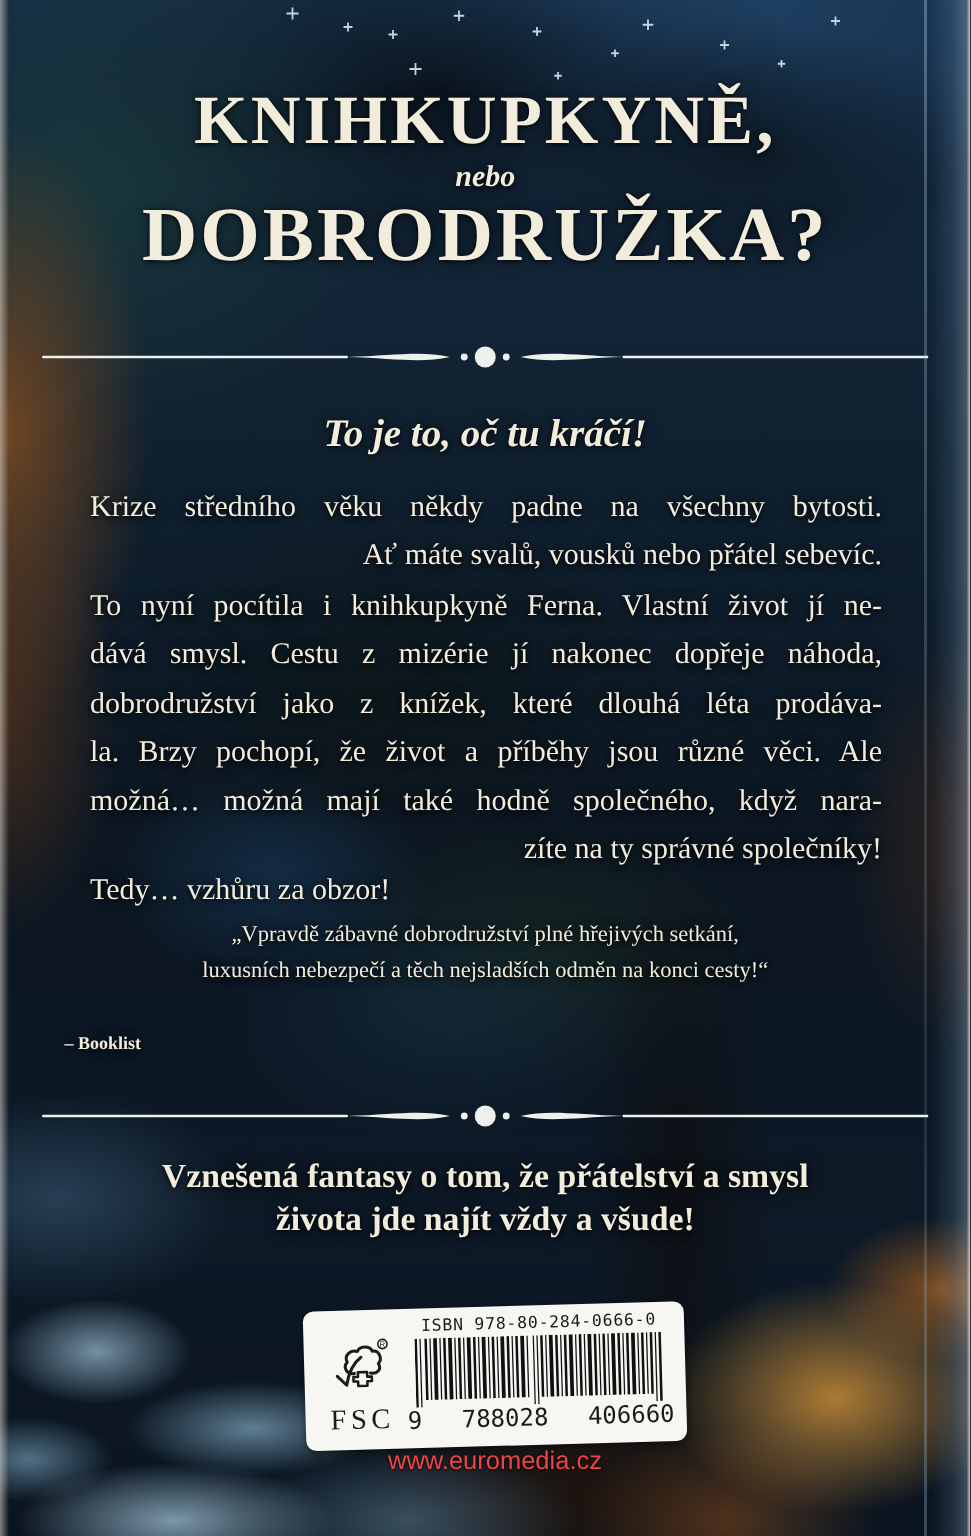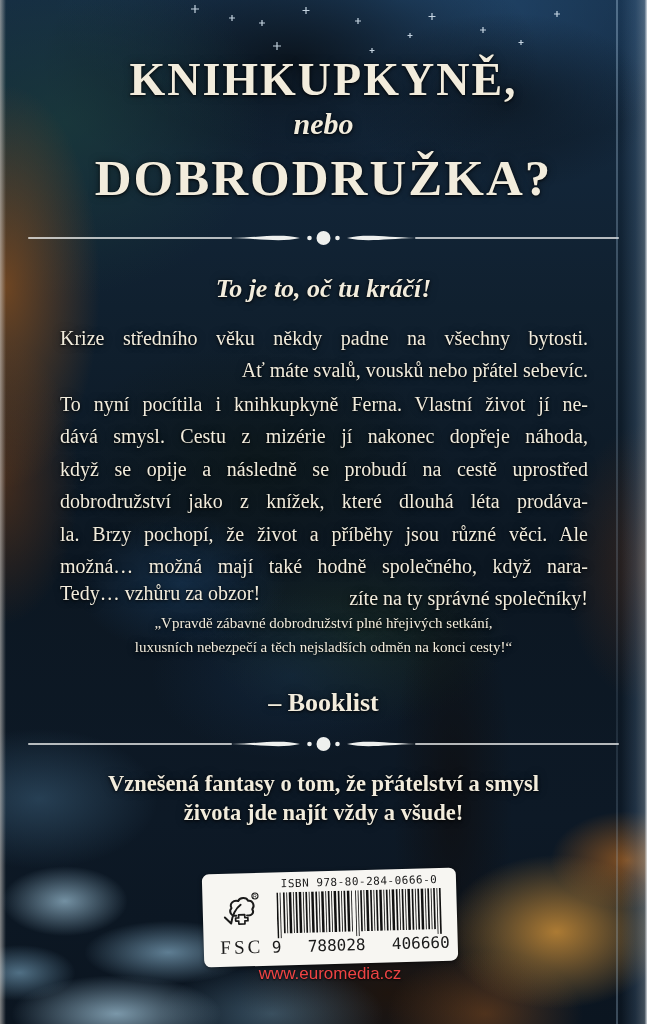--- a/index.html
+++ b/index.html
@@ -44,35 +44,35 @@
     background:linear-gradient(90deg, rgba(225,220,214,.55), rgba(225,220,214,0));}
   .edge-right{position:absolute;top:0;right:0;width:26px;height:100%;
     background:linear-gradient(90deg, rgba(120,160,200,0), rgba(120,160,200,.18) 55%, rgba(200,220,235,.28) 90%, rgba(238,242,246,.85) 100%);}
   .crease{position:absolute;top:0;right:29px;width:2px;height:100%;
     background:linear-gradient(180deg, rgba(170,200,225,.38), rgba(170,200,225,.12) 70%, rgba(170,200,225,.30));}
 
   
   .ink{color:#f2ecdc;text-shadow:0 1px 3px rgba(0,0,0,.85), 0 0 10px rgba(0,0,0,.4);}
   .title-block{position:absolute;top:56px;left:0;width:100%;text-align:center;line-height:1.05;}
   .title-line1{display:block;font-size:46px;font-weight:700;letter-spacing:2px;}
-  .title-line2{display:block;font-size:30px;font-style:italic;font-weight:600;margin:4px 0 12px;}
+  .title-line2{display:block;font-size:20px;font-style:italic;font-weight:600;margin:4px 0 2px;}
   .title-line3{display:block;font-size:51px;font-weight:700;letter-spacing:2px;}
   .divider{position:absolute;left:28px;width:591px;height:18px;}
   .divider svg{display:block;width:100%;height:100%;}
   .div1{top:229px;} .div2{top:735px;}
   .subtitle{position:absolute;top:274px;left:0;width:100%;text-align:center;
     font-size:26px;font-weight:700;font-style:italic;}
   .bodycol{position:absolute;left:60px;width:528px;font-size:20px;line-height:32.4px;}
   .p1{top:322px;} .p2{top:388px;} .p3{top:577px;}
   .jline{display:block;text-align:justify;text-align-last:justify;}
   .lline{display:block;text-align:right;}
   .quote{position:absolute;top:612px;left:43px;width:561px;text-align:center;
     font-size:15px;line-height:23.5px;}
-  .quote-src{position:absolute;top:688px;left:43px;width:561px;text-align:center;
-    font-size:26px;font-weight:700;}
+  .quote-src{position:absolute;top:688px;left:43px;width:561px;text-align:left;
+    font-size:12px;font-weight:700;}
   .tagline{position:absolute;top:770px;left:43px;width:561px;text-align:center;
     font-size:22.5px;line-height:28.5px;font-weight:700;}
 
   
   .barcode-panel{
     position:absolute;top:871px;left:203px;width:254px;height:93px;
     background:#f7f6f2;border-radius:7px;
     transform:rotate(-1.6deg);
     box-shadow:0 1px 4px rgba(0,0,0,.5);
     display:flex;align-items:stretch;
@@ -137,21 +137,20 @@
   <div class="subtitle ink">To je to, oč tu kráčí!</div>
 
   <div class="bodycol p1 ink">
     <span class="jline">Krize středního věku někdy padne na všechny bytosti.</span>
     <span class="lline">Ať máte svalů, vousků nebo přátel sebevíc.</span>
   </div>
 
   <div class="bodycol p2 ink">
     <span class="jline">To nyní pocítila i knihkupkyně Ferna. Vlastní život jí ne-</span>
     <span class="jline">dává smysl. Cestu z mizérie jí nakonec dopřeje náhoda,</span>
-    <span class="jline">když se opije a následně se probudí na cestě uprostřed</span>
     <span class="jline">dobrodružství jako z knížek, které dlouhá léta prodáva-</span>
     <span class="jline">la. Brzy pochopí, že život a příběhy jsou různé věci. Ale</span>
     <span class="jline">možná… možná mají také hodně společného, když nara-</span>
     <span class="lline">zíte na ty správné společníky!</span>
   </div>
 
   <div class="bodycol p3 ink">Tedy… vzhůru za obzor!</div>
 
   <div class="quote ink">
     <span class="lline" style="text-align:center">„Vpravdě zábavné dobrodružství plné hřejivých setkání,</span>

